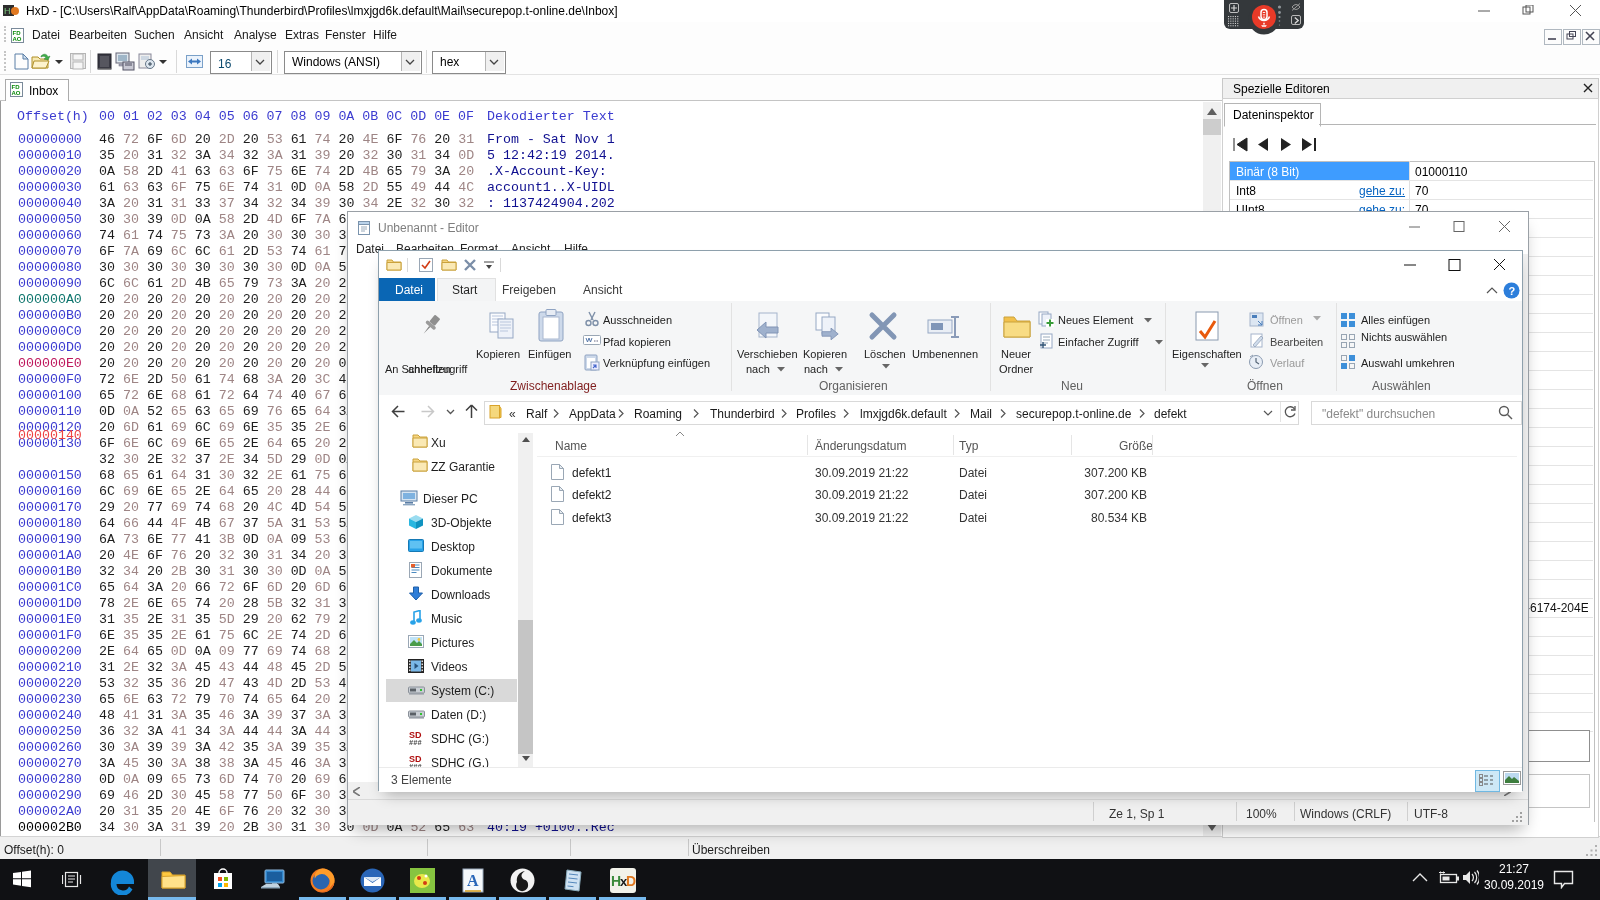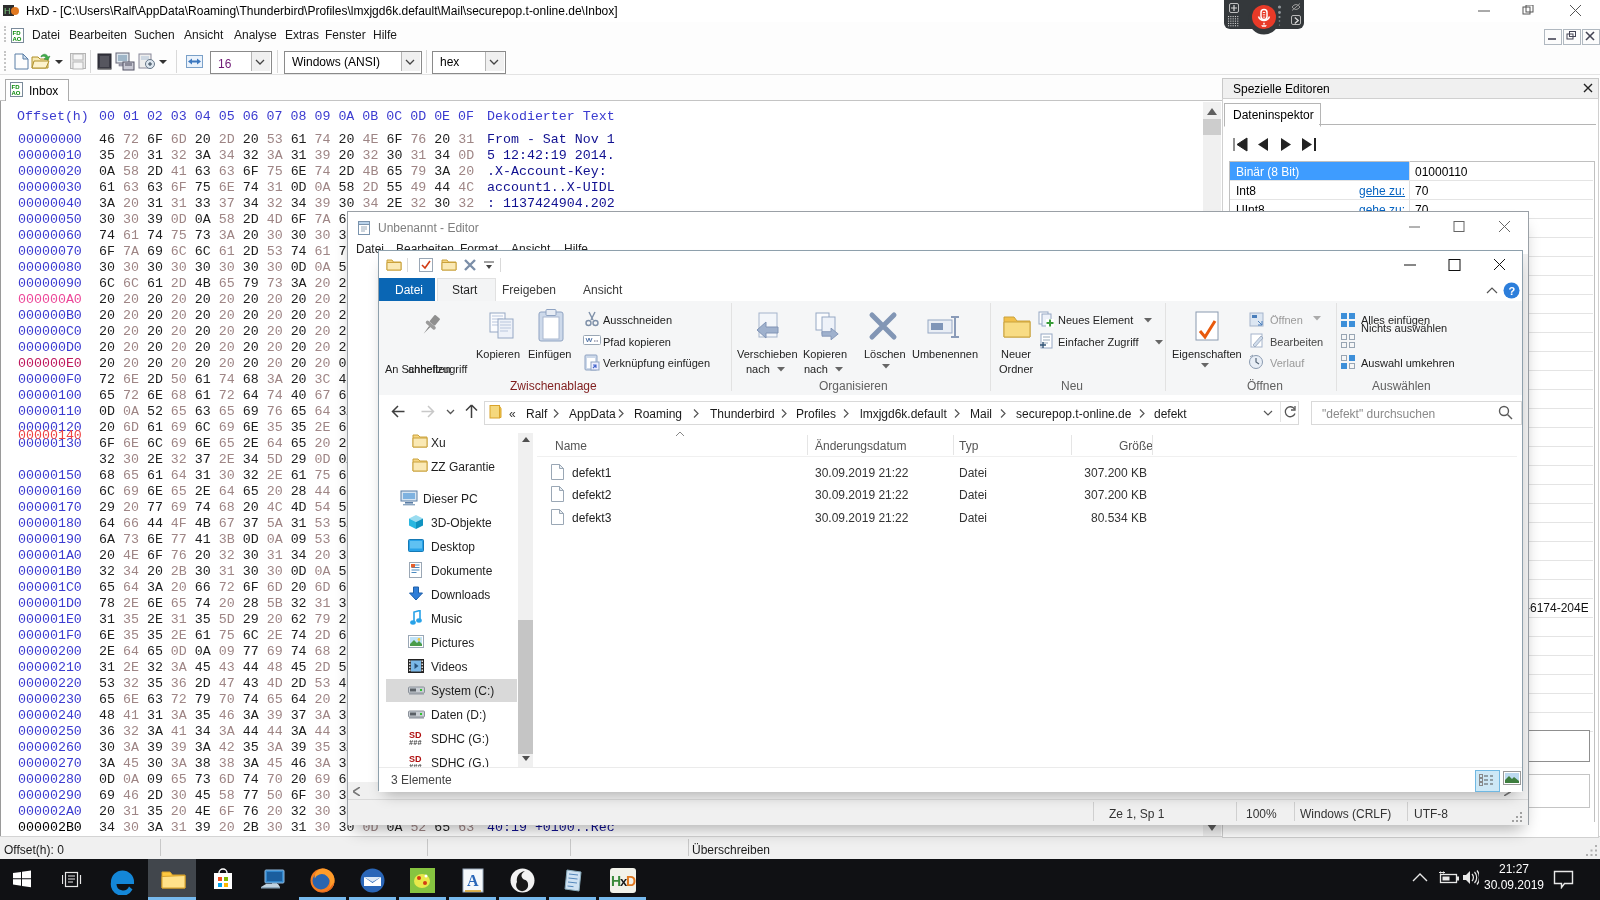--- a/index.html
+++ b/index.html
@@ -89,21 +89,21 @@
     </svg>
 <svg class="a" style="left:158px;top:59px" width="10" height="6" viewBox="0 0 10 6">
       <path d="M1 1 h8 l-4 4 z" fill="#333"></path>
     </svg>
 <div class="a" style="left:176px;top:50px;width:1px;height:23px;background:#d9d9d9"></div>
 <svg class="a" style="left:186px;top:55px" width="17" height="13" viewBox="0 0 17 13">
       <rect x="0.5" y="0.5" width="16" height="12" fill="#eaf2fb" stroke="#7aa0c8"></rect>
       <path d="M2 6.5 l4 -3 v2 h5 v-2 l4 3 -4 3 v-2 h-5 v2 z" fill="#3c78c0"></path>
     </svg>
 <div class="a" style="left:210px;top:51px;width:60px;height:21px;background:#fff;border:1px solid #8a8a8a"></div>
-<div class="a t12" style="left:218px;top:57px;color:#701a75">16</div>
+<div class="a t12" style="left:218px;top:57px;color:#0c4a6e">16</div>
 <div class="a" style="left:251px;top:52px;width:18px;height:19px;background:#f0f0f0;border-left:1px solid #b5b5b5"></div>
 <svg class="a" style="left:255px;top:59px" width="10" height="6" viewBox="0 0 10 6">
       <path d="M1 1 l4 4 4 -4" fill="none" stroke="#444" stroke-width="1.3"></path>
     </svg>
 <div class="a" style="left:277px;top:50px;width:1px;height:23px;background:#d9d9d9"></div>
 <div class="a" style="left:284px;top:51px;width:136px;height:21px;background:#fff;border:1px solid #8a8a8a"></div>
 <div class="a t12" style="left:292px;top:55px;color:#000">Windows (ANSI)</div>
 <div class="a" style="left:401px;top:52px;width:18px;height:19px;background:#f0f0f0;border-left:1px solid #b5b5b5"></div>
 <svg class="a" style="left:405px;top:59px" width="10" height="6" viewBox="0 0 10 6">
       <path d="M1 1 l4 4 4 -4" fill="none" stroke="#444" stroke-width="1.3"></path>
@@ -151,21 +151,21 @@
 <div class="a mono" style="left:487px;top:228px;color:#101090">tatus: 0000..X-M</div>
 <div class="a mono" style="left:18px;top:244px;color:#3b3bd0">00000070</div>
 <div class="a mono" style="left:99px;top:244px"><span class="ec">6F</span> <span class="oc">7A</span> <span class="ec">69</span> <span class="oc">6C</span> <span class="ec">6C</span> <span class="oc">61</span> <span class="ec">2D</span> <span class="oc">53</span> <span class="ec">74</span> <span class="oc">61</span> <span class="ec">74</span> <span class="oc">75</span> <span class="ec">73</span> <span class="oc">32</span> <span class="ec">3A</span> <span class="oc">20</span></div>
 <div class="a mono" style="left:487px;top:244px;color:#101090">ozilla-Status2: </div>
 <div class="a mono" style="left:18px;top:260px;color:#3b3bd0">00000080</div>
 <div class="a mono" style="left:99px;top:260px"><span class="ec">30</span> <span class="oc">30</span> <span class="ec">30</span> <span class="oc">30</span> <span class="ec">30</span> <span class="oc">30</span> <span class="ec">30</span> <span class="oc">30</span> <span class="ec">0D</span> <span class="oc">0A</span> <span class="ec">58</span> <span class="oc">2D</span> <span class="ec">4D</span> <span class="oc">6F</span> <span class="ec">7A</span> <span class="oc">69</span></div>
 <div class="a mono" style="left:487px;top:260px;color:#101090">00000000..X-Mozi</div>
 <div class="a mono" style="left:18px;top:276px;color:#3b3bd0">00000090</div>
 <div class="a mono" style="left:99px;top:276px"><span class="ec">6C</span> <span class="oc">6C</span> <span class="ec">61</span> <span class="oc">2D</span> <span class="ec">4B</span> <span class="oc">65</span> <span class="ec">79</span> <span class="oc">73</span> <span class="ec">3A</span> <span class="oc">20</span> <span class="ec">20</span> <span class="oc">20</span> <span class="ec">20</span> <span class="oc">20</span> <span class="ec">20</span> <span class="oc">20</span></div>
 <div class="a mono" style="left:487px;top:276px;color:#101090">lla-Keys:       </div>
-<div class="a mono" style="left:18px;top:292px;color:#ec4899">000000A0</div>
+<div class="a mono" style="left:18px;top:292px;color:#0f766e">000000A0</div>
 <div class="a mono" style="left:99px;top:292px"><span class="ec">20</span> <span class="oc">20</span> <span class="ec">20</span> <span class="oc">20</span> <span class="ec">20</span> <span class="oc">20</span> <span class="ec">20</span> <span class="oc">20</span> <span class="ec">20</span> <span class="oc">20</span> <span class="ec">20</span> <span class="oc">20</span> <span class="ec">20</span> <span class="oc">20</span> <span class="ec">20</span> <span class="oc">20</span></div>
 <div class="a mono" style="left:487px;top:292px;color:#101090">                </div>
 <div class="a mono" style="left:18px;top:308px;color:#3b3bd0">000000B0</div>
 <div class="a mono" style="left:99px;top:308px"><span class="ec">20</span> <span class="oc">20</span> <span class="ec">20</span> <span class="oc">20</span> <span class="ec">20</span> <span class="oc">20</span> <span class="ec">20</span> <span class="oc">20</span> <span class="ec">20</span> <span class="oc">20</span> <span class="ec">20</span> <span class="oc">20</span> <span class="ec">20</span> <span class="oc">20</span> <span class="ec">20</span> <span class="oc">20</span></div>
 <div class="a mono" style="left:487px;top:308px;color:#101090">                </div>
 <div class="a mono" style="left:18px;top:324px;color:#3b3bd0">000000C0</div>
 <div class="a mono" style="left:99px;top:324px"><span class="ec">20</span> <span class="oc">20</span> <span class="ec">20</span> <span class="oc">20</span> <span class="ec">20</span> <span class="oc">20</span> <span class="ec">20</span> <span class="oc">20</span> <span class="ec">20</span> <span class="oc">20</span> <span class="ec">20</span> <span class="oc">20</span> <span class="ec">20</span> <span class="oc">20</span> <span class="ec">20</span> <span class="oc">20</span></div>
 <div class="a mono" style="left:487px;top:324px;color:#101090">                </div>
 <div class="a mono" style="left:18px;top:340px;color:#3b3bd0">000000D0</div>
 <div class="a mono" style="left:99px;top:340px"><span class="ec">20</span> <span class="oc">20</span> <span class="ec">20</span> <span class="oc">20</span> <span class="ec">20</span> <span class="oc">20</span> <span class="ec">20</span> <span class="oc">20</span> <span class="ec">20</span> <span class="oc">20</span> <span class="ec">20</span> <span class="oc">20</span> <span class="ec">20</span> <span class="oc">20</span> <span class="ec">20</span> <span class="oc">20</span></div>
@@ -580,21 +580,21 @@
     </svg>
 <div class="a t11" style="left:982px;top:63px;color:#222">Alles einfügen</div>
 <svg class="a" style="left:961px;top:82px" width="16" height="16" viewBox="0 0 16 16">
       <g fill="none" stroke="#98a5b3">
         <rect x="1.5" y="1.5" width="5" height="5"></rect>
         <rect x="9.5" y="1.5" width="5" height="5"></rect>
         <rect x="1.5" y="9.5" width="5" height="5"></rect>
         <rect x="9.5" y="9.5" width="5" height="5"></rect>
       </g>
     </svg>
-<div class="a t11" style="left:982px;top:71px;color:#222">Nichts auswählen</div>
+<div class="a t11" style="left:982px;top:80px;color:#222">Nichts auswählen</div>
 <svg class="a" style="left:961px;top:103px" width="16" height="16" viewBox="0 0 16 16">
       <rect x="1.5" y="1.5" width="5" height="5" fill="none" stroke="#98a5b3"></rect>
       <rect x="9" y="1" width="6" height="6" fill="#3d8fd9"></rect>
       <rect x="1" y="9" width="6" height="6" fill="#3d8fd9"></rect>
       <rect x="9.5" y="9.5" width="5" height="5" fill="none" stroke="#98a5b3"></rect>
     </svg>
 <div class="a t11" style="left:982px;top:106px;color:#222">Auswahl umkehren</div>
 <div class="a" style="left:0;top:144px;width:1143px;height:38px;background:#fff"></div>
 <svg class="a" style="left:12px;top:154px" width="14" height="13" viewBox="0 0 14 13">
       <path d="M7 1 L1.5 6.5 l5.5 5.5 M1.5 6.5 h12" fill="none" stroke="#3f3f3f" stroke-width="1.5"></path>

